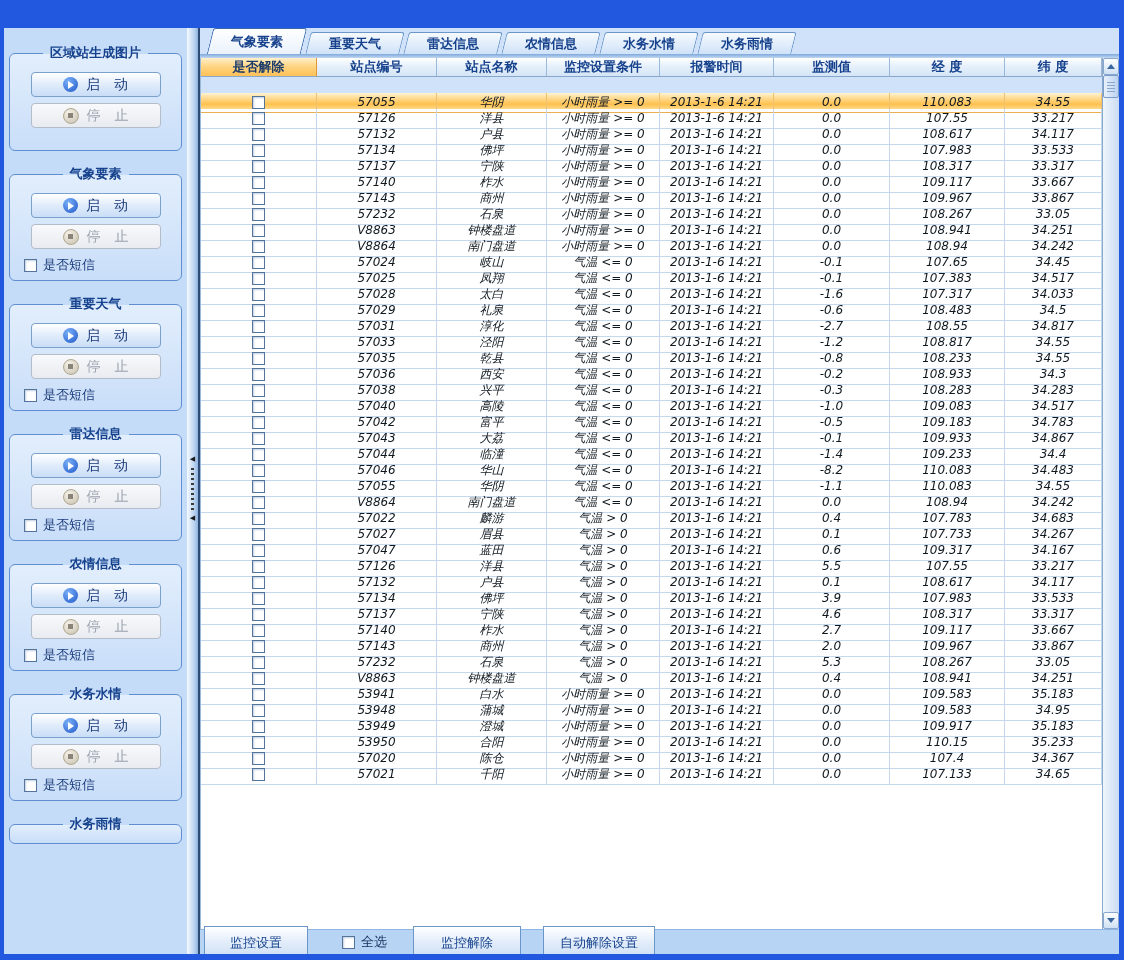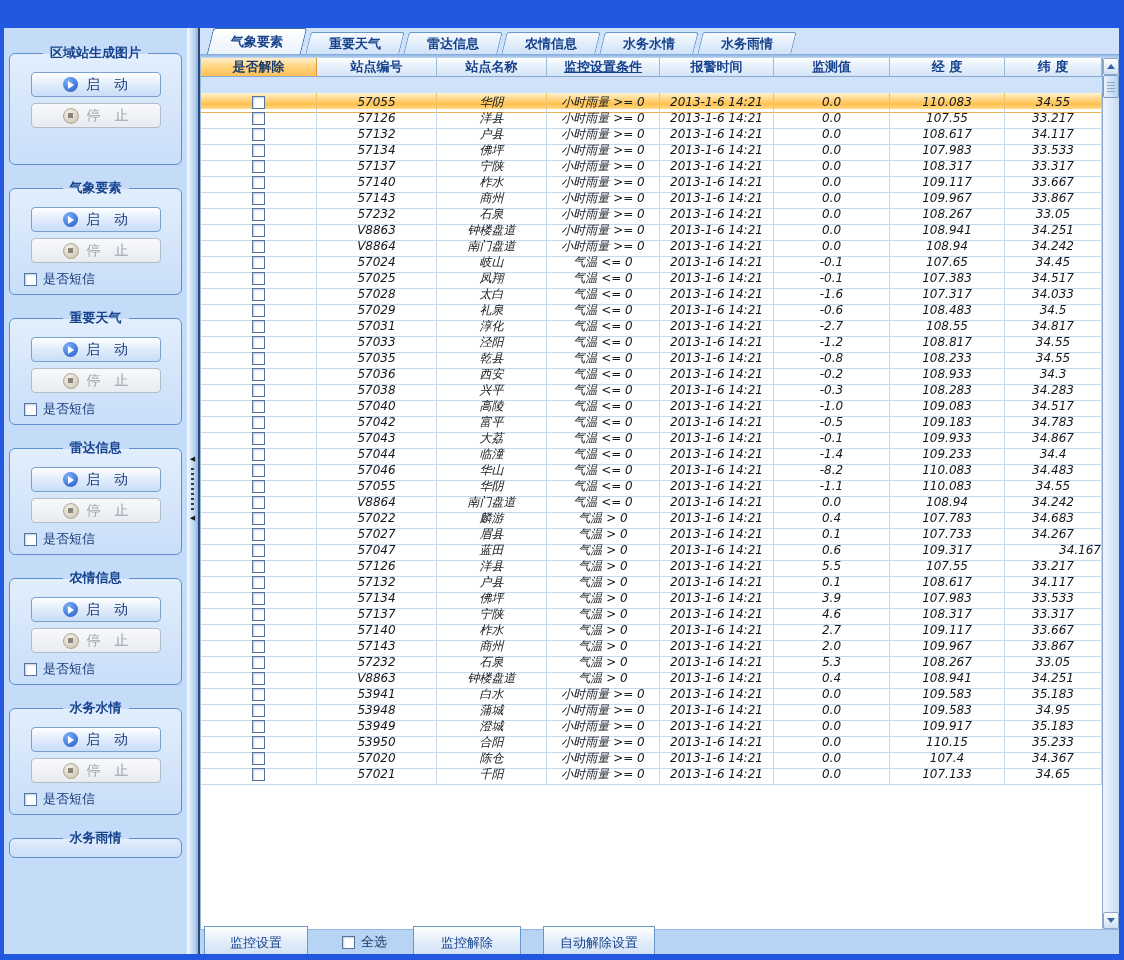--- a/index.html
+++ b/index.html
@@ -19,21 +19,21 @@
   .max-glyph{display:block;width:9px;height:8px;border:2px solid #fff;border-top-width:3px;box-sizing:border-box;}
 
   
   .content{position:absolute;top:28px;left:4px;right:5px;bottom:6px;display:flex;background:#c5dcf8;}
 
   
   .sidebar{width:183px;height:100%;overflow:hidden;box-sizing:border-box;padding-top:2px;}
   fieldset.group{border:1px solid #5f8fd0;border-radius:6px;margin:14px 5px 0 5px;padding:4px 0 6px;
     background:linear-gradient(180deg,#e2eefc,#c9def9);}
   fieldset.group.first{margin-top:3px;}
-  fieldset.group.nochk{padding-bottom:36px;}
+  fieldset.group.nochk{padding-bottom:22px;}
   legend.glabel{margin:0 auto;padding:0 7px;color:#16418c;font-weight:bold;font-size:13px;}
   .sbtn{display:flex;align-items:center;justify-content:center;gap:8px;width:130px;height:25px;margin:6px auto 0;
     border:1px solid #7aa0cc;border-radius:4px;background:linear-gradient(180deg,#ffffff,#e0ecfb 50%,#c9ddf7);
     font-size:14px;color:#1a3a7a;font-family:inherit;cursor:default;}
   .sbtn .lbl{white-space:pre;}
   .sbtn.stop{background:linear-gradient(180deg,#f8f9fb,#e8ebf0);border-color:#b4bcc8;color:#9aa2ae;}
   .icon-play{width:15px;height:15px;border-radius:50%;background:radial-gradient(circle at 35% 30%,#7ab0f8,#1e56c8);
     position:relative;flex:0 0 auto;}
   .icon-play::after{content:"";position:absolute;left:5px;top:3.5px;border-left:6px solid #fff;
     border-top:4px solid transparent;border-bottom:4px solid transparent;}
@@ -230,21 +230,21 @@
           <div class="tab"><span>水务雨情</span></div>
         </div>
       <div class="band"></div>
 
       <div class="grid">
         <div class="gtable">
           <div class="ghead" id="ghead">
               <div class="hcell hl" style="width: 116px;">是否解除</div>
               <div class="hcell" style="width: 120px;">站点编号</div>
               <div class="hcell" style="width: 110px;">站点名称</div>
-              <div class="hcell" style="width: 113px; text-decoration: underline;">监控设置条件</div>
+              <div class="hcell" style="width: 113px;">监控设置条件</div>
               <div class="hcell" style="width: 114px;">报警时间</div>
               <div class="hcell" style="width: 116px;">监测值</div>
               <div class="hcell" style="width: 115px;">经 度</div>
               <div class="hcell" style="width: 97px;">纬 度</div>
             </div>
           <div class="gbody" id="gbody">
               <div class="grow sel">
                 <div class="gcell rowchk" style="width: 116px;">
                   <span class="cbox"></span>
                 </div>
@@ -583,21 +583,21 @@
               <div class="grow">
                 <div class="gcell rowchk" style="width: 116px;">
                   <span class="cbox"></span>
                 </div>
                 <div class="gcell" style="width: 120px;">57047</div>
                 <div class="gcell" style="width: 110px;">蓝田</div>
                 <div class="gcell" style="width: 113px;">气温 &gt; 0</div>
                 <div class="gcell" style="width: 114px;">2013-1-6 14:21</div>
                 <div class="gcell" style="width: 116px;">0.6</div>
                 <div class="gcell" style="width: 115px;">109.317</div>
-                <div class="gcell" style="width: 97px; text-align: right;">34.167</div>
+                <div class="gcell" style="width: 97px;">34.167</div>
               </div>
               <div class="grow">
                 <div class="gcell rowchk" style="width: 116px;">
                   <span class="cbox"></span>
                 </div>
                 <div class="gcell" style="width: 120px;">57126</div>
                 <div class="gcell" style="width: 110px;">洋县</div>
                 <div class="gcell" style="width: 113px;">气温 &gt; 0</div>
                 <div class="gcell" style="width: 114px;">2013-1-6 14:21</div>
                 <div class="gcell" style="width: 116px;">5.5</div>

